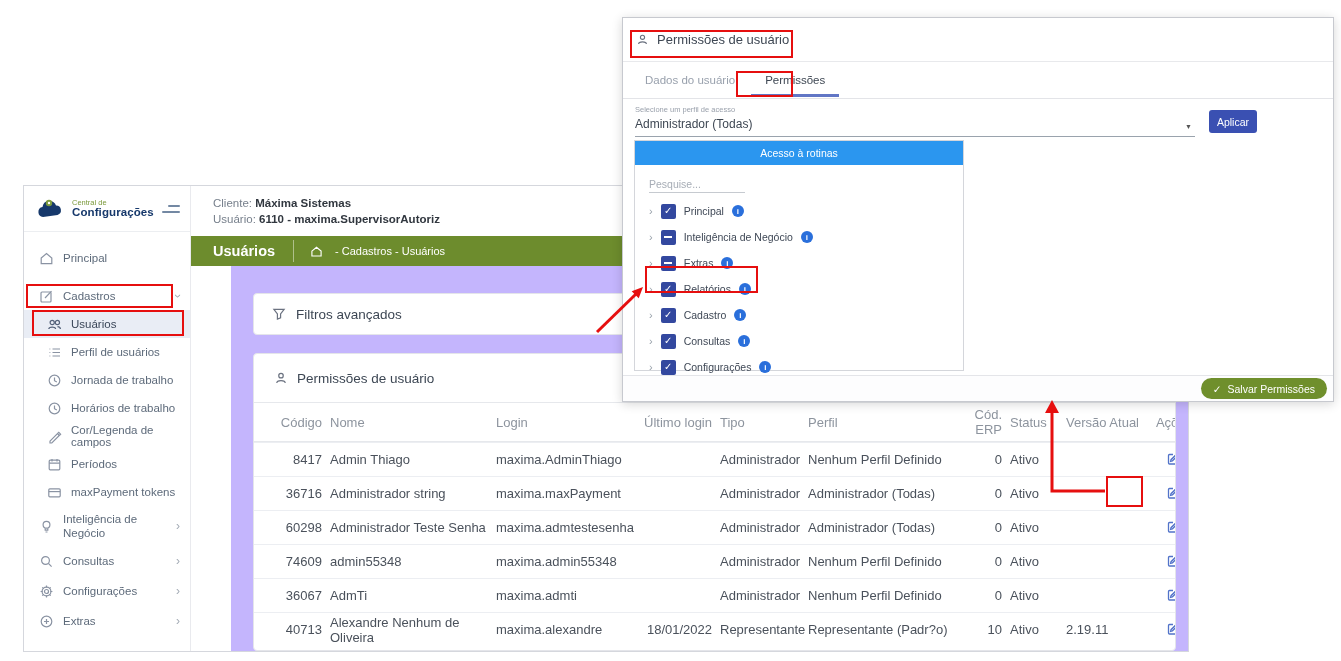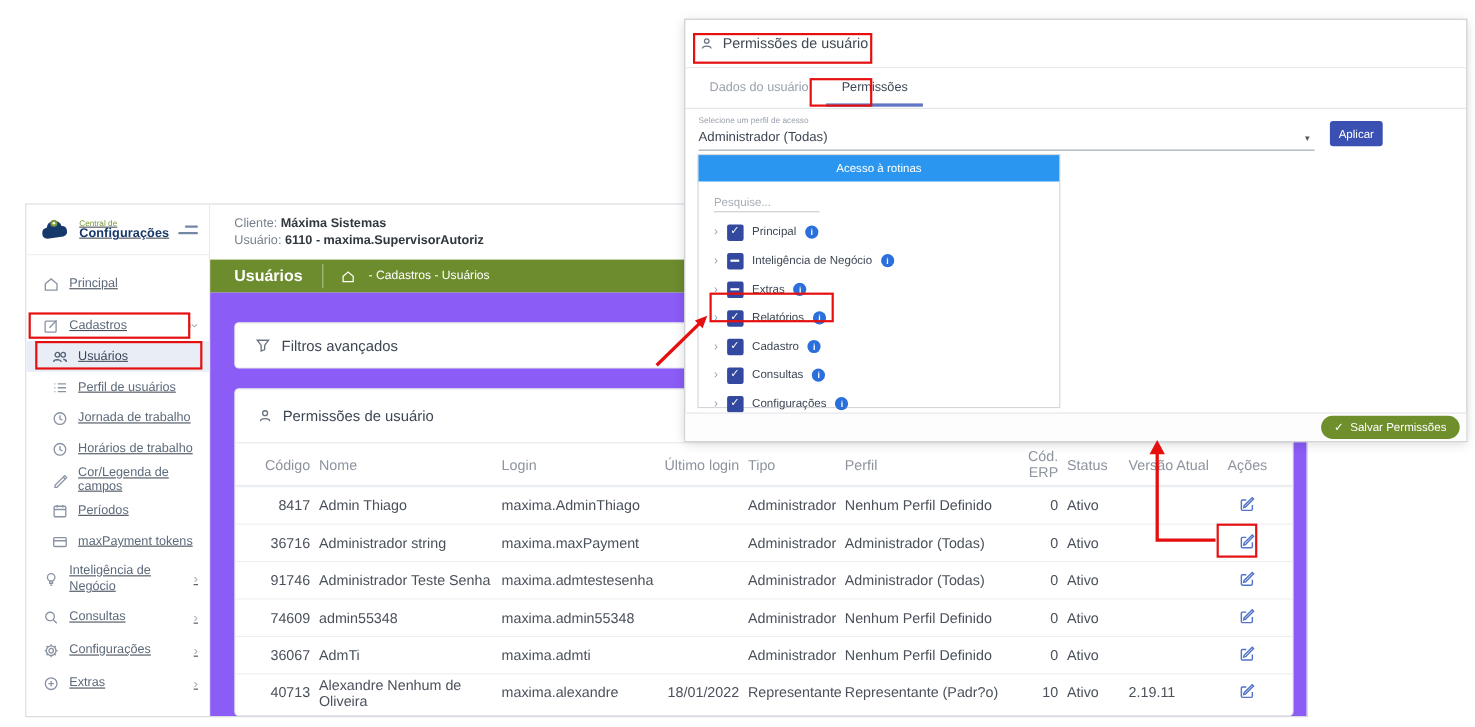--- a/index.html
+++ b/index.html
@@ -5,21 +5,21 @@
   * { margin:0; padding:0; box-sizing:border-box; }
   html,body { background:#fff; }
   body { font-family:"Liberation Sans", sans-serif; color:#4a515b; }
   .canvas { position:relative; width:1341px; height:661px; background:#fff; overflow:hidden; }
 
   
   .window { position:absolute; left:23px; top:185px; width:1166px; height:467px;
             background:#fff; border:1px solid #d5d7dd; display:flex; overflow:hidden; }
 
   
-  .sidebar { width:167px; min-width:167px; border-right:1px solid #e9eaee; background:#fff; display:flex; flex-direction:column;text-decoration:underline; }
+  .sidebar { width:167px; min-width:167px; border-right:1px solid #e9eaee; background:#fff; display:flex; flex-direction:column; }
   .logo-block { height:46px; border-bottom:1px solid #eceef1; display:flex; align-items:center; padding:0 10px 0 12px; gap:6px; }
   .logo-text { line-height:1.05; }
   .logo-text .l1 { font-size:7.5px; color:#7c9a3c; display:block; }
   .logo-text .l2 { font-size:11.5px; font-weight:bold; color:#16386b; display:block; letter-spacing:.1px; }
   .burger { margin-left:auto; display:flex; flex-direction:column; gap:4px; cursor:pointer; }
   .burger i { display:block; height:2px; background:#7388a3; border-radius:1px; }
   .burger i:nth-child(1){ width:12px; margin-left:6px; }
   .burger i:nth-child(2){ width:18px; }
 
   .menu { padding-top:12px; display:flex; flex-direction:column; }
@@ -40,21 +40,21 @@
   
   .maincol { flex:1; min-width:0; display:flex; flex-direction:column; overflow:hidden; }
   .topbar { height:50px; display:flex; flex-direction:column; justify-content:center; gap:4px; padding-left:22px; background:#fff; }
   .topbar .line { font-size:11.5px; color:#767f8b; }
   .topbar .line b { color:#31373f; }
   .greenbar { height:30px; background:#6d8c2d; display:flex; align-items:center; padding:0 14px 0 22px; color:#fff; }
   .greenbar .ptitle { font-size:14.5px; font-weight:bold; }
   .greenbar .vdiv { width:1px; height:22px; background:rgba(255,255,255,.45); margin:0 16px 0 18px; }
   .greenbar .crumb { font-size:11px; margin-left:12px; }
 
-  .content { flex:1; background:#8b5cf6; padding:27px 12px 0 22px; overflow:hidden; }
+  .content { flex:1; background:#c4b5fd; padding:27px 12px 0 22px; overflow:hidden;margin-left:40px; }
   .card { background:#fff; border:1px solid #e4e5ea; border-radius:4px; }
   .filters-card { height:42px; display:flex; align-items:center; gap:10px; padding:0 18px; font-size:13.5px; color:#3d4754; }
   .table-card { margin-top:18px; height:298px; overflow:hidden; }
   .tc-title { height:48px; display:flex; align-items:center; gap:9px; padding:0 20px; font-size:13.5px; color:#3d4754; }
 
   .trow { display:grid; grid-template-columns:48px 158px 138px 70px 80px 140px 46px 48px 78px 44px;
           column-gap:8px; align-items:center; height:34px; padding:0 20px; border-top:1px solid #eceef2; font-size:13px; color:#4a515b; }
   .trow.thead { height:40px; color:#8d949e; border-top:1px solid #e6e8ec; border-bottom:1px solid #e6e8ec; }
   .cell.r { text-align:right; }
   .cell.c { text-align:center; }
@@ -335,21 +335,21 @@
                 <button class="edit-btn">
                   <svg width="16" height="16" viewBox="0 0 16 16" style="stroke:#5273c9;fill:none;stroke-width:1.3">
                     <path d="M12.5 9 V13 a1 1 0 0 1 -1 1 H3.5 a1 1 0 0 1 -1-1 V5.5 a1 1 0 0 1 1-1 H7"></path>
                     <path d="M6.3 11 L13.6 3.6 l-1.2-1.2 L5 9.7 l-.4 1.7 Z"></path>
                   </svg>
                 </button>
               </span>
             </div>
 
             <div class="trow">
-              <span class="cell r">91746</span>
+              <span class="cell r">60298</span>
               <span class="cell">Administrador Teste Senha</span>
               <span class="cell">maxima.admtestesenha</span>
               <span class="cell r"></span>
               <span class="cell">Administrador</span>
               <span class="cell">Administrador (Todas)</span>
               <span class="cell r">0</span>
               <span class="cell">Ativo</span>
               <span class="cell"></span>
               <span class="cell c">
                 <button class="edit-btn">

